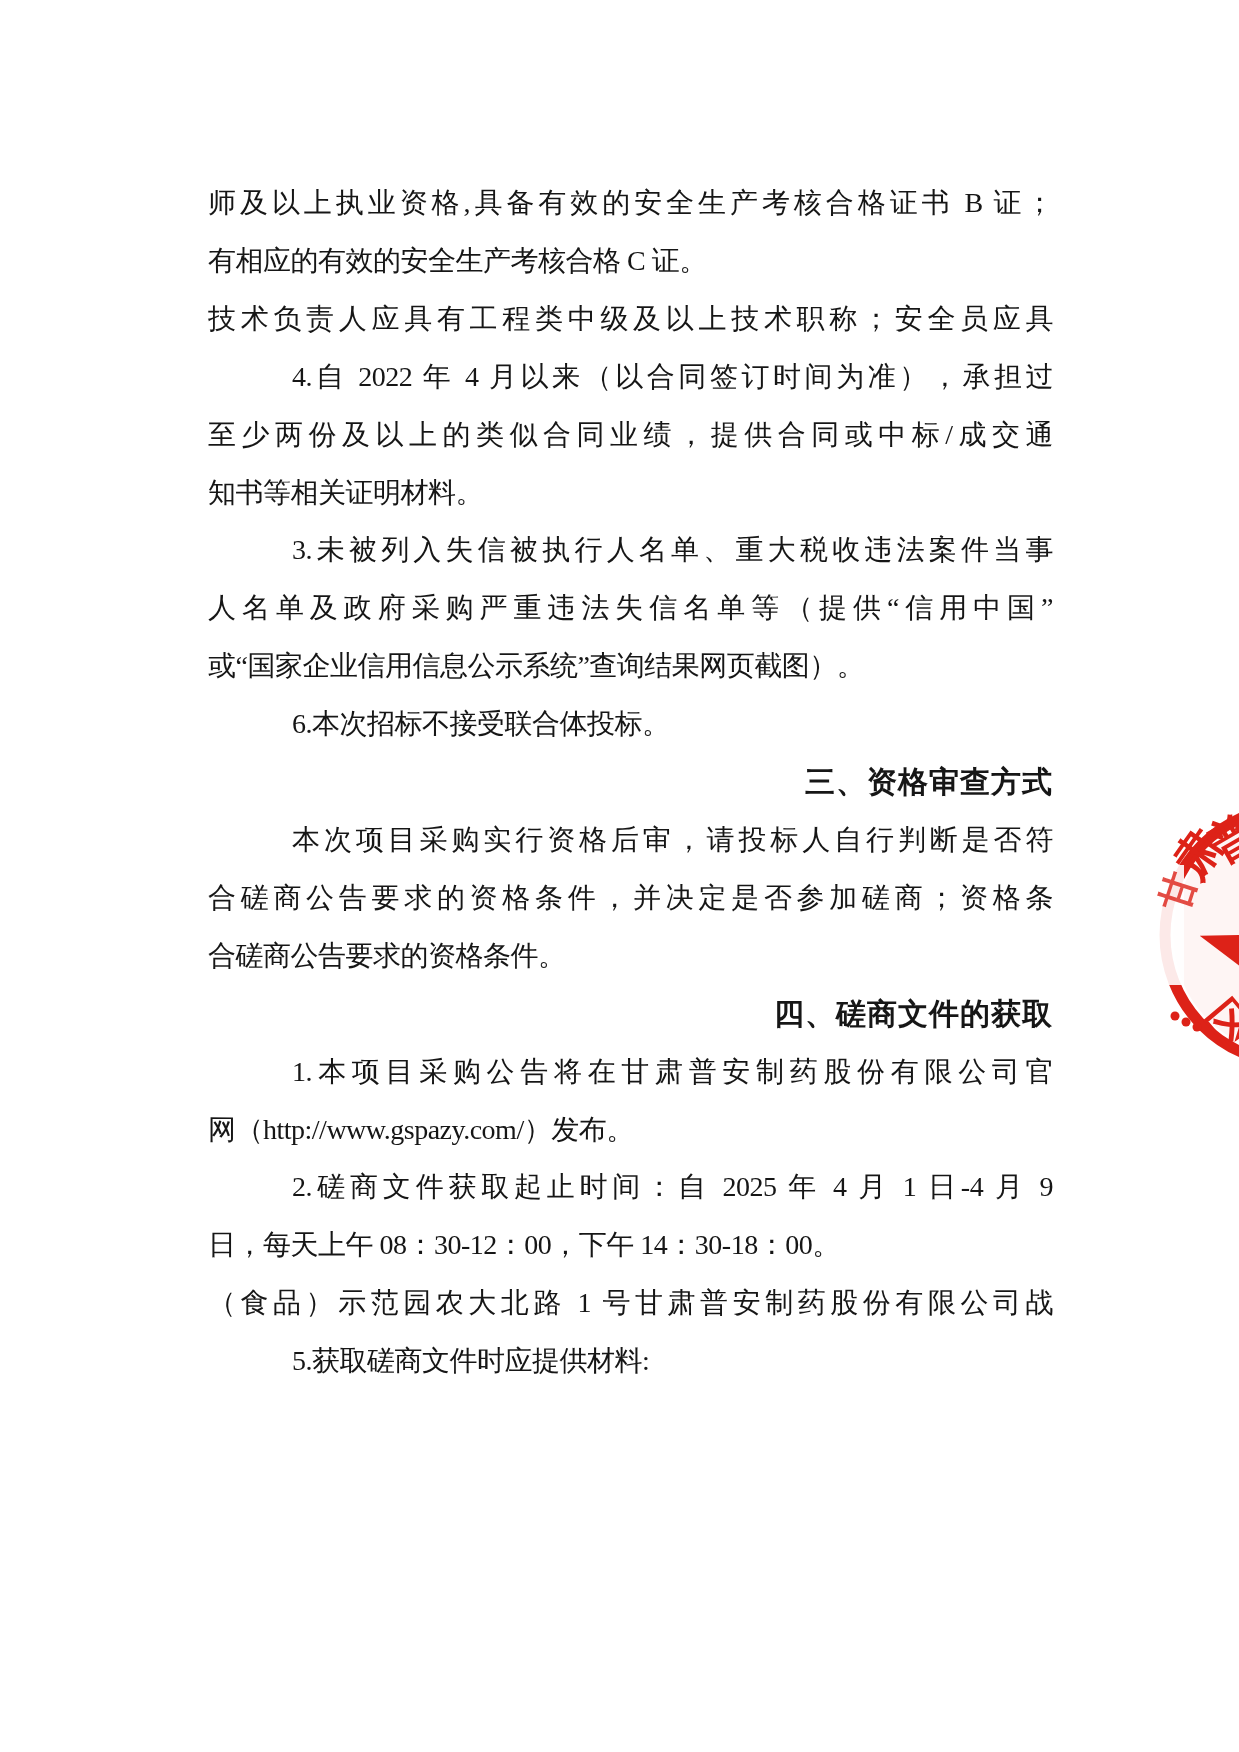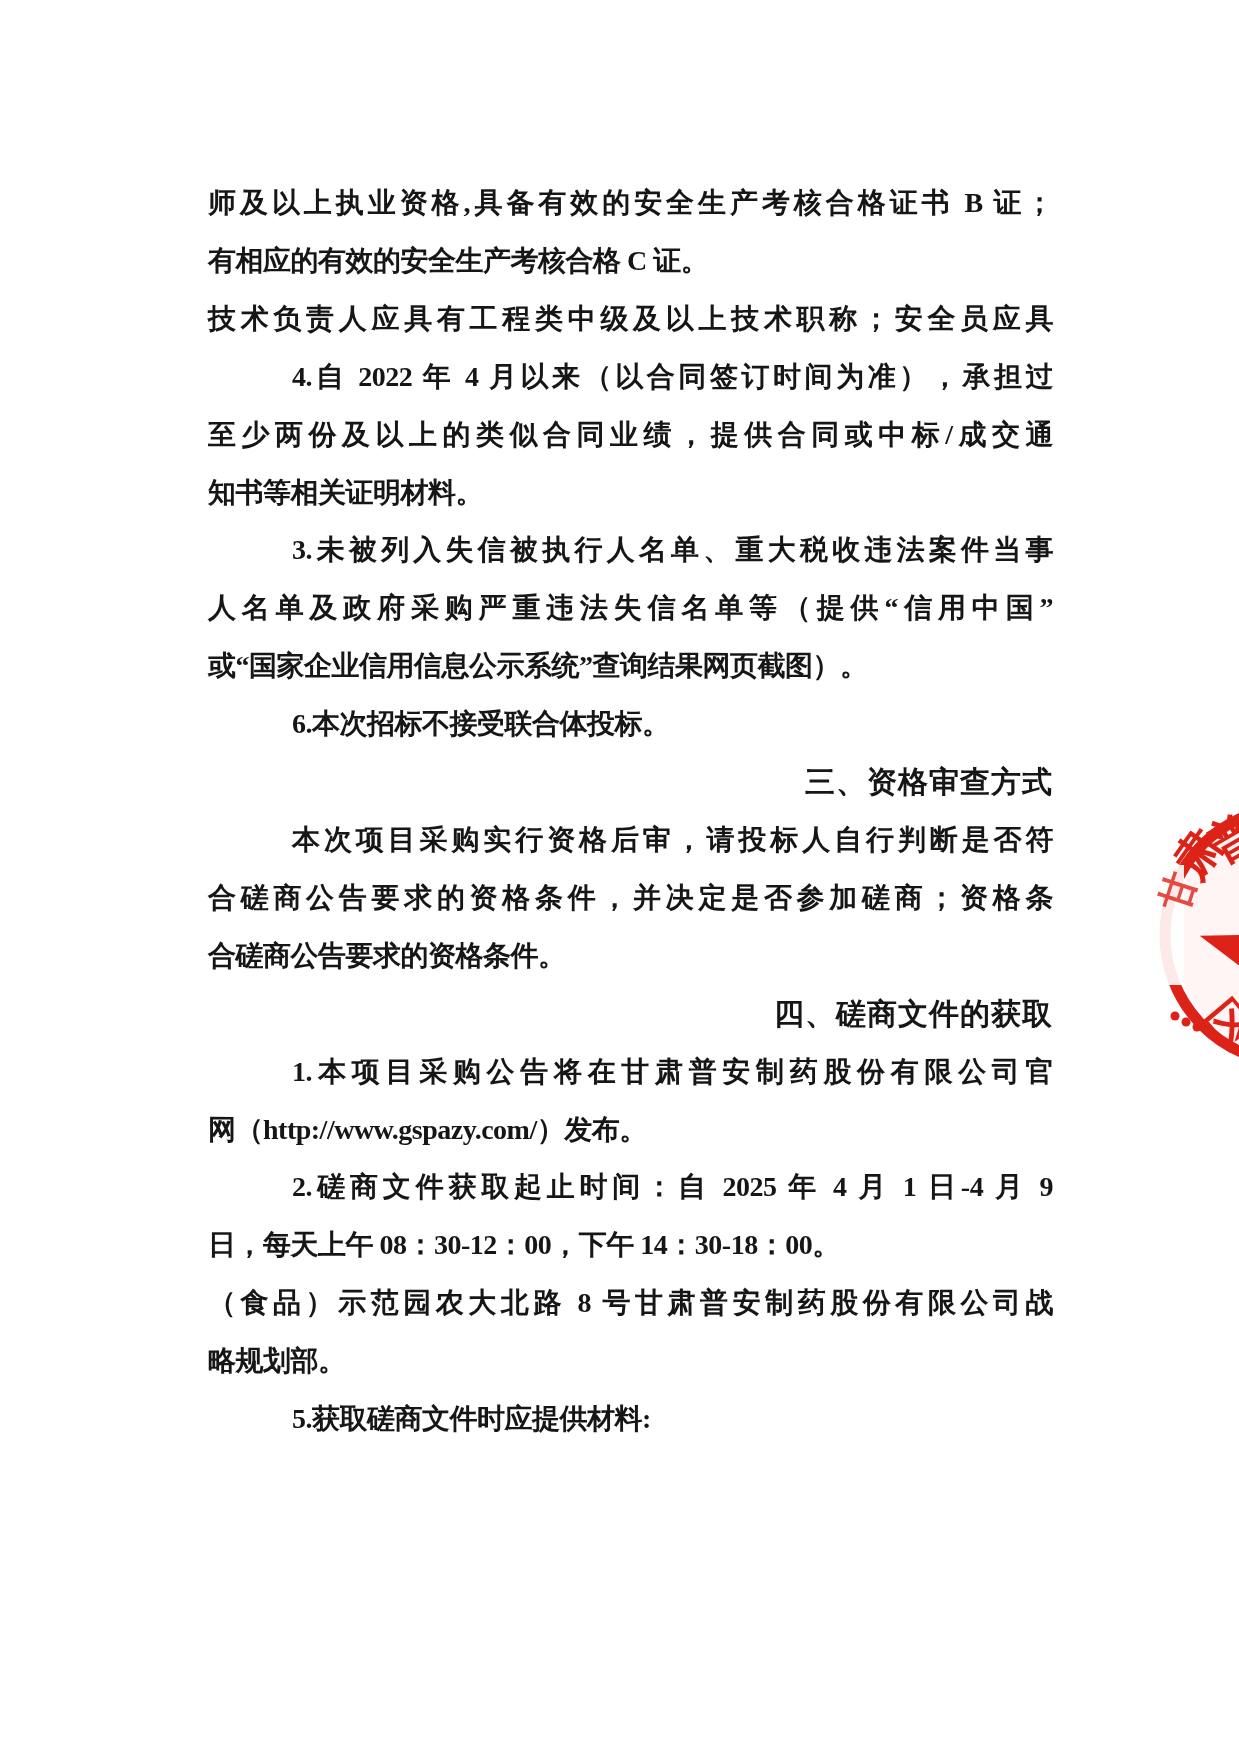--- a/index.html
+++ b/index.html
@@ -23,21 +23,20 @@
     width: 845px;
   }
   .line {
     box-sizing: border-box;
     width: 845px;
     font-size: 28px;
     line-height: 57.9px;
     letter-spacing: -0.5px;
     text-align: left;
     white-space: normal;
-    font-weight: bold;
   }
   .line.just {
     text-align: justify;
     text-align-last: justify;
   }
   .line.indent {
     padding-left: 84px;
   }
   .line.heading {
     font-family: "Liberation Sans", "DejaVu Sans", sans-serif;
@@ -74,22 +73,21 @@
     <div class="line indent">6.本次招标不接受联合体投标。</div>
     <div class="line heading indent">三、资格审查方式</div>
     <div class="line just indent">本次项目采购实行资格后审，请投标人自行判断是否符</div>
     <div class="line just">合磋商公告要求的资格条件，并决定是否参加磋商；资格条</div>
     <div class="line">合磋商公告要求的资格条件。</div>
     <div class="line heading indent">四、磋商文件的获取</div>
     <div class="line just indent">1.本项目采购公告将在甘肃普安制药股份有限公司官</div>
     <div class="line">网（http://www.gspazy.com/）发布。</div>
     <div class="line just indent">2.磋商文件获取起止时间：自 2025 年 4 月 1 日-4 月 9</div>
     <div class="line">日，每天上午 08：30-12：00，下午 14：30-18：00。</div>
-    <div class="line just">（食品）示范园农大北路 8 号甘肃普安制药股份有限公司战</div>
-    <div class="line">略规划部。</div>
+    <div class="line just">（食品）示范园农大北路 1 号甘肃普安制药股份有限公司战</div>
     <div class="line indent">5.获取磋商文件时应提供材料:</div>
   </div>
 
   <div class="stamp">
     <svg width="330" height="330" viewBox="0 0 330 330" xmlns="http://www.w3.org/2000/svg">
 
       <circle cx="153" cy="160" r="120" fill="#e9594c" opacity="0.06"></circle>
 
       <circle cx="153" cy="160" r="128" fill="none" stroke="#dd2218" stroke-width="11"></circle>
 

